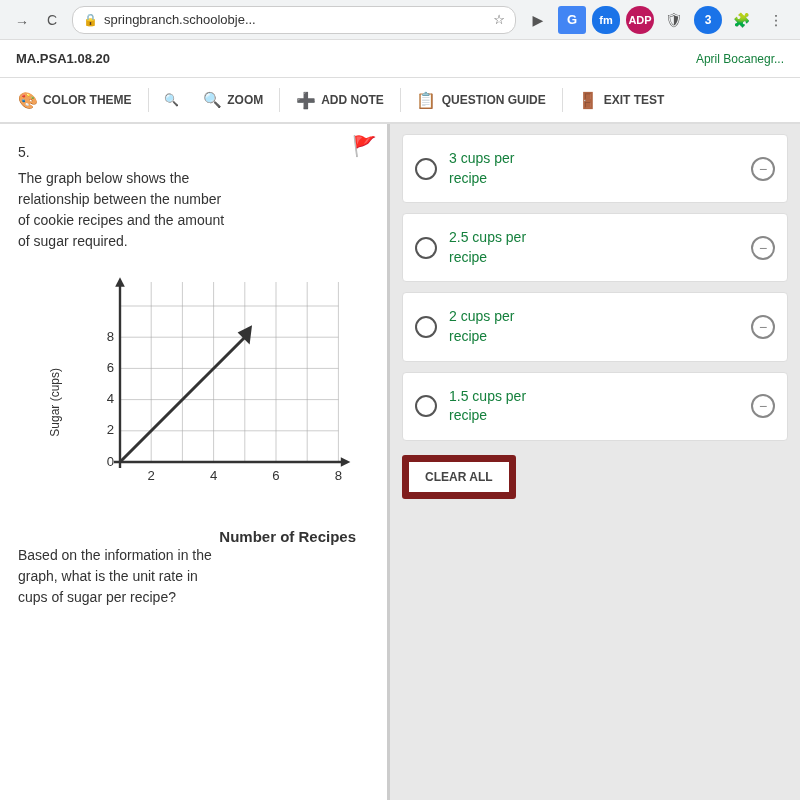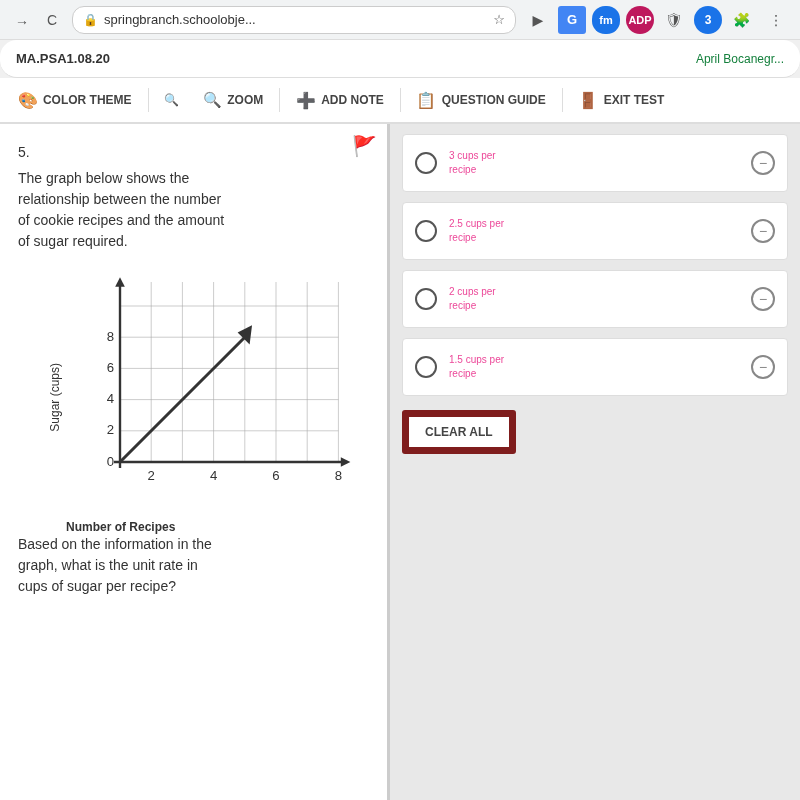--- a/index.html
+++ b/index.html
@@ -69,21 +69,20 @@
 
     
     .app-header {
       background: white;
       height: 38px;
       display: flex;
       align-items: center;
       justify-content: space-between;
       padding: 0 16px;
       border-bottom: 1px solid #ddd;
-      border-radius: 17px;
     }
     .app-id {
       font-size: 13px;
       font-weight: bold;
       color: #333;
     }
     .user-name {
       font-size: 12px;
       color: #15803d;
     }
@@ -156,25 +155,25 @@
       width: 280px;
       height: 240px;
     }
 
     .graph-svg {
       width: 100%;
       height: 100%;
     }
 
     .graph-xlabel {
-      text-align: left;
-      font-size: 12px;
+      text-align: right;
+      font-size: 15px;
       color: #333;
       font-weight: bold;
-      margin-top: 0;
+      margin-top: 8px;
     }
 
     .bottom-question {
       font-size: 14px;
       color: #333;
       line-height: 1.5;
       margin-top: 0;
     }
 
     
@@ -210,22 +209,22 @@
 
     .radio-circle {
       width: 22px;
       height: 22px;
       border: 2px solid #555;
       border-radius: 50%;
       flex-shrink: 0;
     }
 
     .answer-text {
-      font-size: 10px;
-      color: #ec4899;
+      font-size: 14px;
+      color: #15803d;
       flex: 1;
       line-height: 1.4;
     }
 
     .eliminate-btn {
       width: 24px;
       height: 24px;
       border: 2px solid #888;
       border-radius: 50%;
       display: flex;

